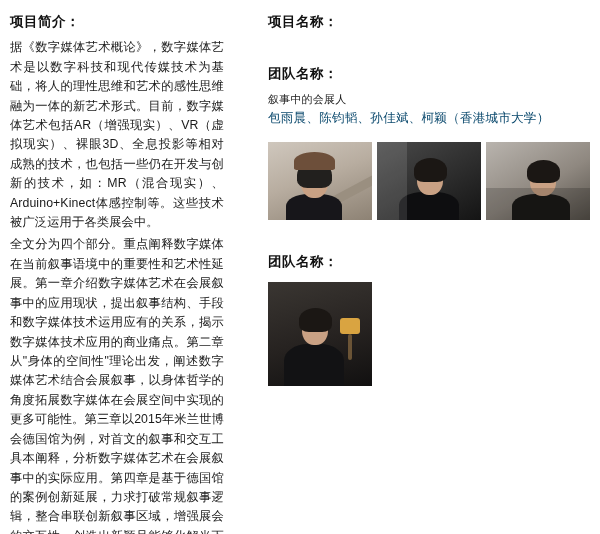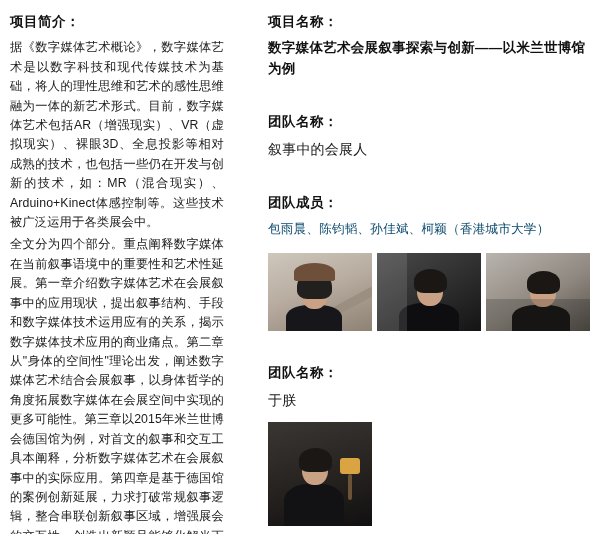--- a/index.html
+++ b/index.html
@@ -53,21 +53,21 @@
   }
   .title-text {
     font-size: 13.5px;
     font-weight: bold;
     line-height: 1.55;
     color: #111111;
     margin: 0 0 2px 0;
     letter-spacing: 0.3px;
   }
   .plain-text {
-    font-size: 14px;
+    font-size: 11px;
     line-height: 1.6;
     color: #1a1a1a;
     margin: 0;
     letter-spacing: 0.2px;
   }
   .members-text {
     font-size: 12.6px;
     line-height: 1.6;
     color: #0c4a6e;
     margin: 0;
@@ -137,26 +137,24 @@
 <div class="page">
 
   <div class="col-left">
     <div class="heading">项目简介：</div>
     <p class="body-text">据《数字媒体艺术概论》，数字媒体艺术是以数字科技和现代传媒技术为基础，将人的理性思维和艺术的感性思维融为一体的新艺术形式。目前，数字媒体艺术包括AR（增强现实）、VR（虚拟现实）、裸眼3D、全息投影等相对成熟的技术，也包括一些仍在开发与创新的技术，如：MR（混合现实）、Arduino+Kinect体感控制等。这些技术被广泛运用于各类展会中。</p>
     <p class="body-text">全文分为四个部分。重点阐释数字媒体在当前叙事语境中的重要性和艺术性延展。第一章介绍数字媒体艺术在会展叙事中的应用现状，提出叙事结构、手段和数字媒体技术运用应有的关系，揭示数字媒体技术应用的商业痛点。第二章从"身体的空间性"理论出发，阐述数字媒体艺术结合会展叙事，以身体哲学的角度拓展数字媒体在会展空间中实现的更多可能性。第三章以2015年米兰世博会德国馆为例，对首文的叙事和交互工具本阐释，分析数字媒体艺术在会展叙事中的实际应用。第四章是基于德国馆的案例创新延展，力求打破常规叙事逻辑，整合串联创新叙事区域，增强展会的交互性，创造出新颖且能够化解当下数字会展矛盾的数字媒体艺术叙事方式。</p>
   </div>
 
   <div class="col-right">
     <div class="heading">项目名称：</div>
-    <div class="title-text">数字媒体艺术会展叙事探索与创新——以米兰世博馆为例</div>
 
     <div class="heading spaced">团队名称：</div>
     <div class="plain-text">叙事中的会展人</div>
 
-    <div class="heading spaced">团队成员：</div>
     <div class="members-text">包雨晨、陈钧韬、孙佳斌、柯颖（香港城市大学）</div>
 
     <div class="photo-row">
       <div class="photo p1">
         <div class="ph-bg"></div>
         <div class="ph-rail" style="left:58px; top:40px; width:70px; height:9px;"></div>
         <div class="ph-body" style="left:18px; top:52px; width:56px; height:30px;"></div>
         <div class="ph-head" style="left:33px; top:24px; width:27px; height:32px;"></div>
         <div class="ph-hair" style="left:29px; top:20px; width:35px; height:26px; background:#22201e;"></div>
         <div class="ph-hat" style="left:26px; top:10px; width:41px; height:18px;"></div>
@@ -171,21 +169,20 @@
       <div class="photo p3">
         <div class="ph-bg"></div>
         <div class="ph-body" style="left:26px; top:52px; width:58px; height:30px; background:#1c1a18;"></div>
         <div class="ph-head" style="left:44px; top:24px; width:26px; height:30px;"></div>
         <div class="ph-hair" style="left:41px; top:18px; width:33px; height:23px;"></div>
         <div class="ph-accent" style="left:0; top:46px; width:104px; height:32px; background:rgba(0,0,0,0.18);"></div>
       </div>
     </div>
 
     <div class="heading spaced">团队名称：</div>
-    <div class="plain-text">于朕</div>
 
     <div class="photo p4">
       <div class="ph-bg"></div>
       <div class="ph-lamp" style="left:72px; top:36px; width:20px; height:16px;"></div>
       <div class="ph-lamp" style="left:80px; top:52px; width:4px; height:26px; background:#6b5436;"></div>
       <div class="ph-body" style="left:16px; top:62px; width:60px; height:42px; background:#121214;"></div>
       <div class="ph-head" style="left:34px; top:32px; width:26px; height:31px;"></div>
       <div class="ph-hair" style="left:31px; top:26px; width:33px; height:24px;"></div>
     </div>
   </div>

